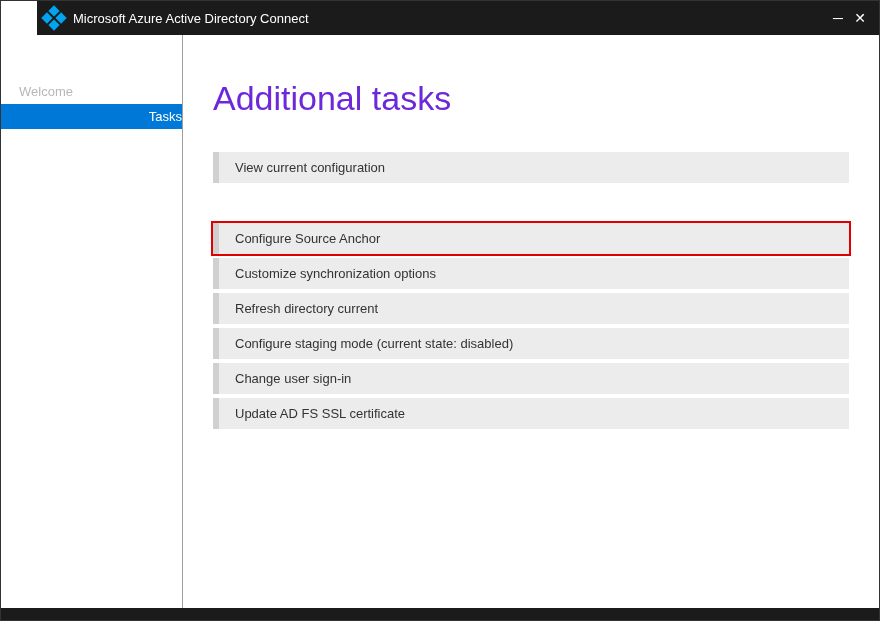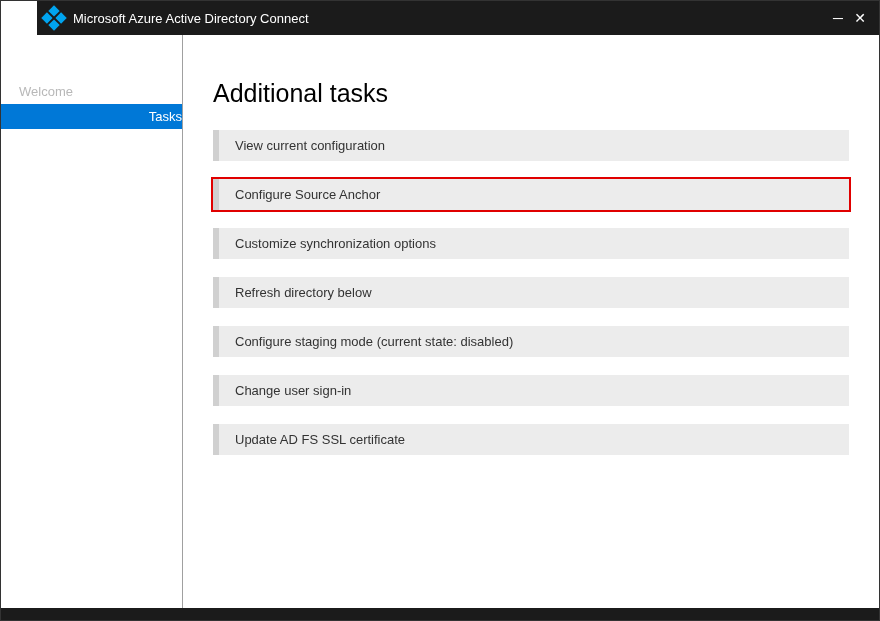--- a/index.html
+++ b/index.html
@@ -61,47 +61,48 @@
     .nav-item.active {
       background: #0078d7;
       color: #fff;
       text-align: right;
     }
     .main {
       flex: 1;
       padding: 44px 30px 20px 30px;
     }
     .main h1 {
-      font-size: 25px;
+      font-size: 34px;
       font-weight: 300;
-      color: #000000;
-      margin-bottom: 22px;
+      color: #6d28d9;
+      margin-bottom: 34px;
     }
     .description {
       font-size: 13px;
       color: #333;
       line-height: 1.4;
       margin-bottom: 22px;
     }
     .task-list {
       display: flex;
       flex-direction: column;
-      gap: 18px;
+      gap: 4px;
     }
     .task-item {
       background: #ececec;
       font-size: 13px;
       color: #333;
       padding: 8px 0 8px 16px;
       border-left: 6px solid #d0d0d0;
       cursor: pointer;
     }
     .task-item.highlight {
       outline: 2px solid #e00000;
       outline-offset: 0px;
+      margin-top: 36px;
     }
     .footer {
       height: 55px;
       background: #1b1b1b;
       display: flex;
       align-items: center;
       justify-content: flex-end;
       padding-right: 22px;
       gap: 20px;
     }
@@ -147,21 +148,21 @@
     <div class="nav-item active">Tasks</div>
   </div>
 
   <div class="main">
     <h1>Additional tasks</h1>
 
     <div class="task-list">
       <div class="task-item">View current configuration</div>
       <div class="task-item highlight">Configure Source Anchor</div>
       <div class="task-item">Customize synchronization options</div>
-      <div class="task-item">Refresh directory below</div>
+      <div class="task-item">Refresh directory current</div>
       <div class="task-item">Configure staging mode (current state: disabled)</div>
       <div class="task-item">Change user sign-in</div>
       <div class="task-item">Update AD FS SSL certificate</div>
     </div>
   </div>
 </div>
 
 <div class="footer">
   <div class="btn btn-prev">Previous</div>
   <div class="btn btn-next">Azure</div>

